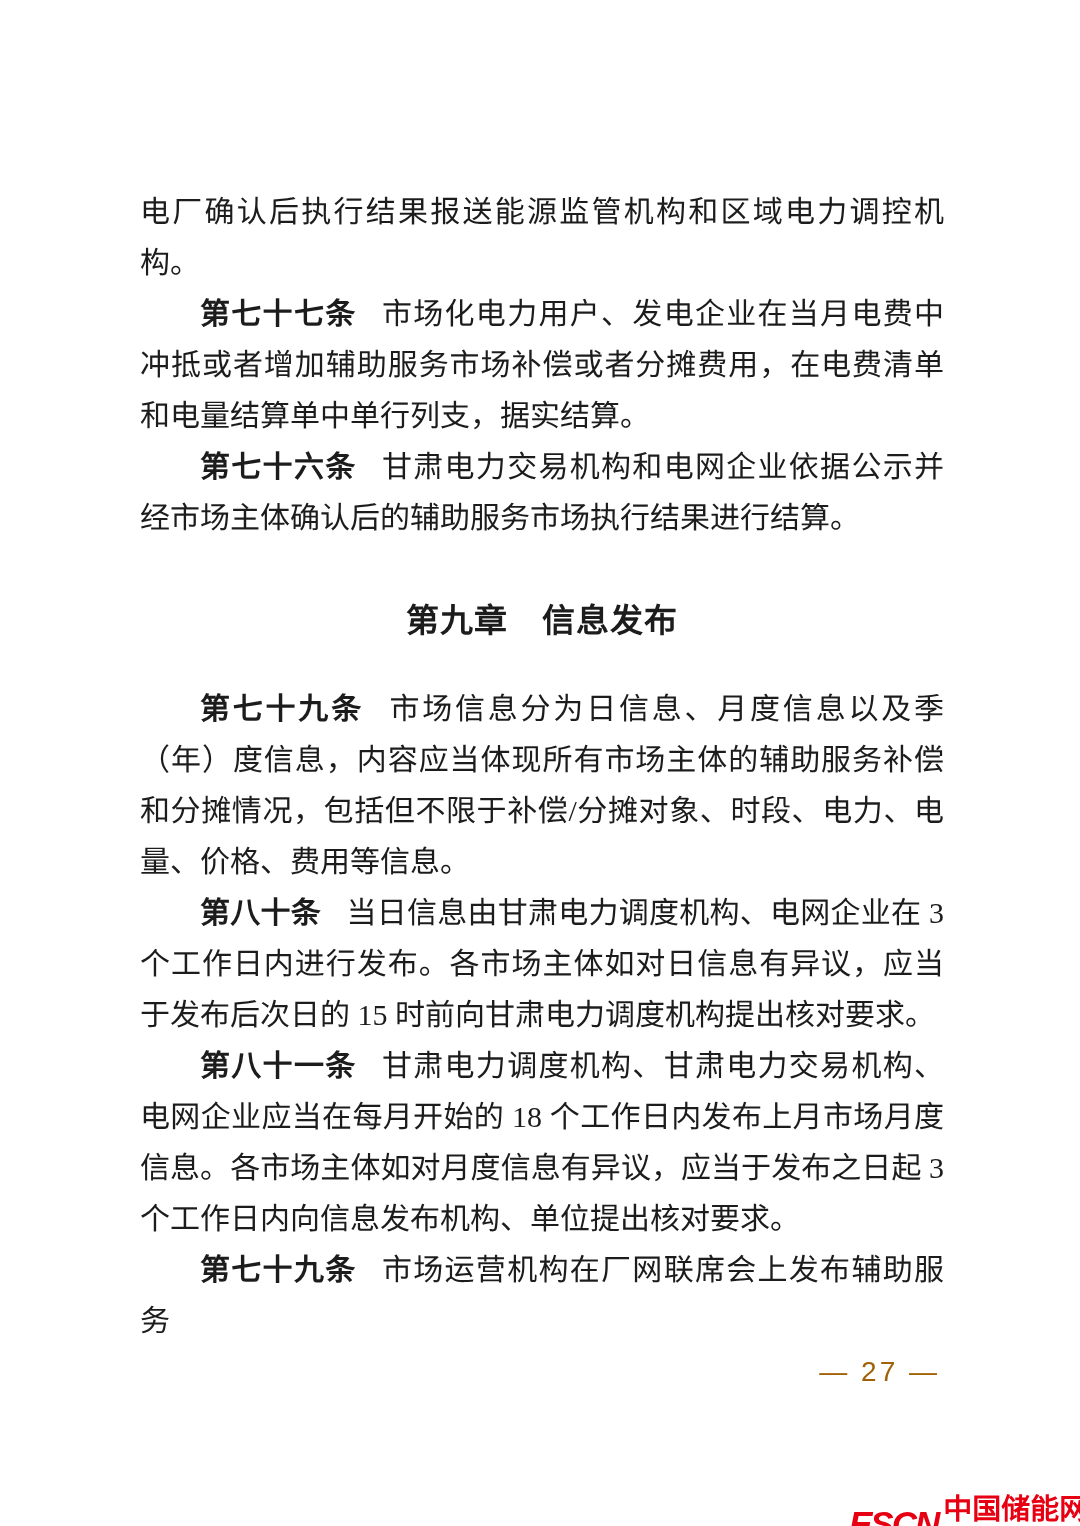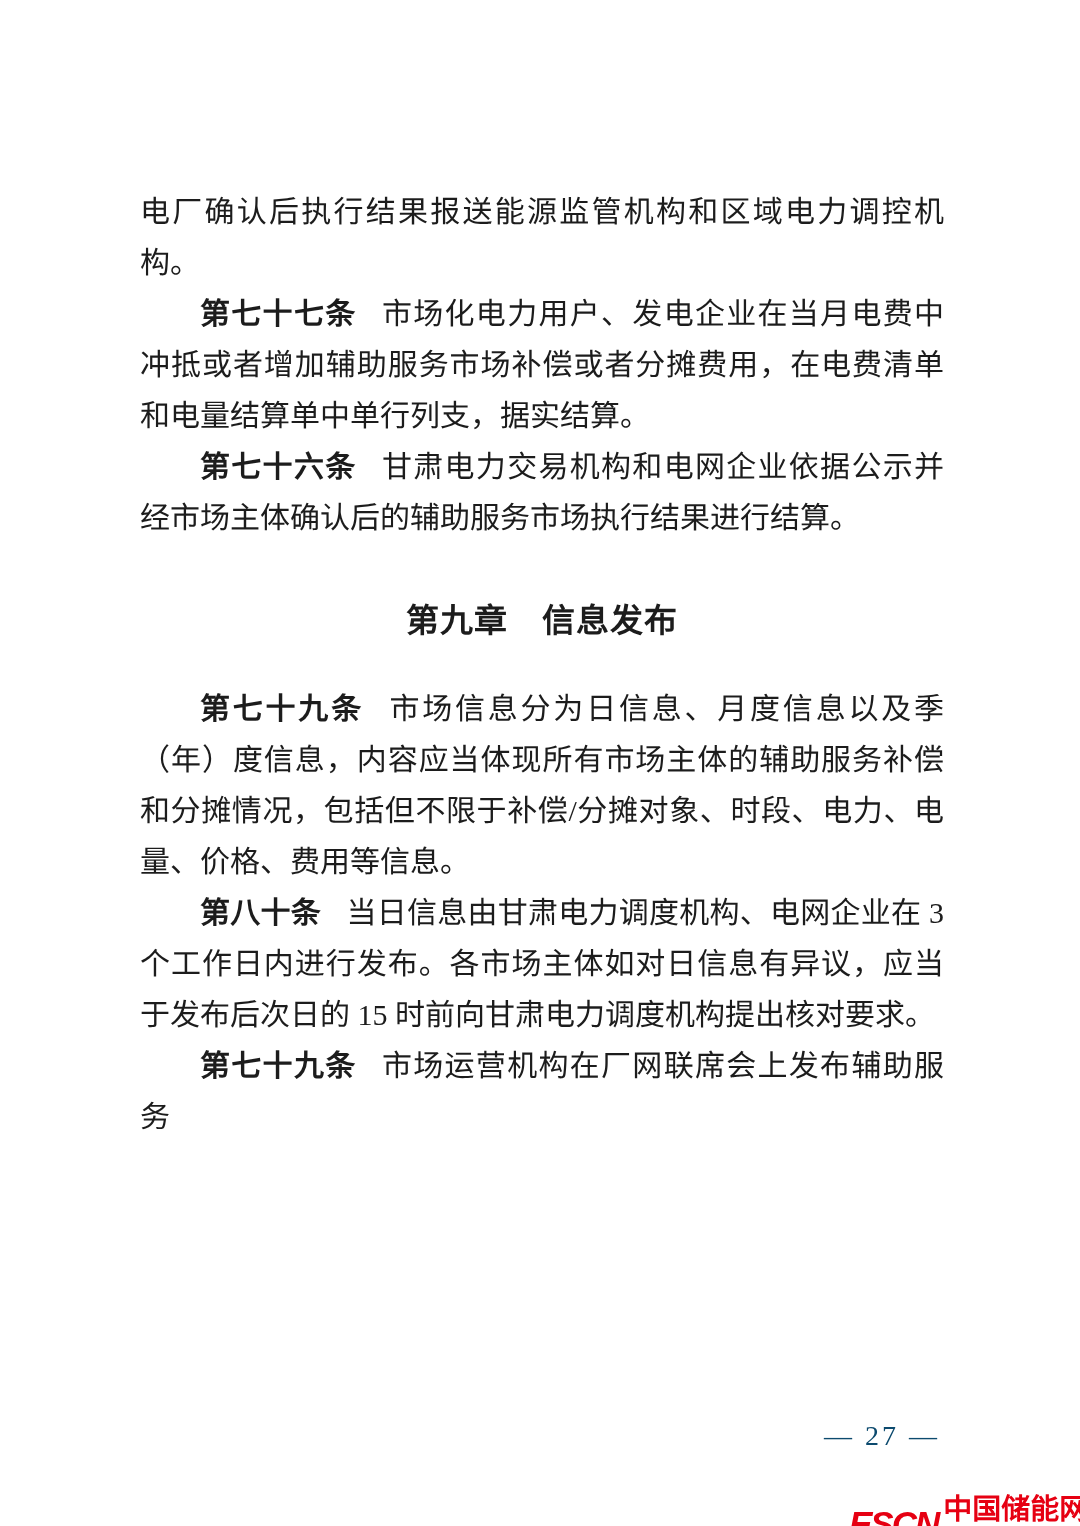--- a/index.html
+++ b/index.html
@@ -44,26 +44,26 @@
   .chapter-heading {
     margin: 56px 0 40px 0;
     font-size: 33px;
     line-height: 44px;
     font-weight: bold;
     text-align: center;
     letter-spacing: 1px;
   }
   .page-number {
     position: absolute;
-    top: 1420px;
+    top: 1356px;
     right: 140px;
     font-size: 28px;
     letter-spacing: 3px;
-    color: #0c4a6e;
-    font-family: Liberation Serif, serif;
+    color: #a16207;
+    font-family: Liberation Sans, sans-serif;
   }
   .logo {
     position: absolute;
     top: 1468px;
     left: 849px;
     display: flex;
     align-items: center;
     gap: 5px;
     color: var(--logo-color, #e60012);
     white-space: nowrap;
@@ -104,20 +104,23 @@
 
 
     <p class="body-text">
       <span class="article-label">第七十九条</span><span>市场信息分为日信息、月度信息以及季（年）度信息，内容应当体现所有市场主体的辅助服务补偿和分摊情况，包括但不限于补偿/分摊对象、时段、电力、电量、价格、费用等信息。</span>
     </p>
 
     <p class="body-text">
       <span class="article-label">第八十条</span><span>当日信息由甘肃电力调度机构、电网企业在 3 个工作日内进行发布。各市场主体如对日信息有异议，应当于发布后次日的 15 时前向甘肃电力调度机构提出核对要求。</span>
     </p>
 
+    <p class="body-text">
+      <span class="article-label">第八十一条</span><span>甘肃电力调度机构、甘肃电力交易机构、电网企业应当在每月开始的 18 个工作日内发布上月市场月度信息。各市场主体如对月度信息有异议，应当于发布之日起 3 个工作日内向信息发布机构、单位提出核对要求。</span>
+    </p>
 
     <p class="body-text force-justify">
       <span class="article-label">第七十九条</span><span>市场运营机构在厂网联席会上发布辅助服务</span>
     </p>
 
   </main>
 
   <div class="page-number">— 27 —</div>
 
   <div class="logo">

